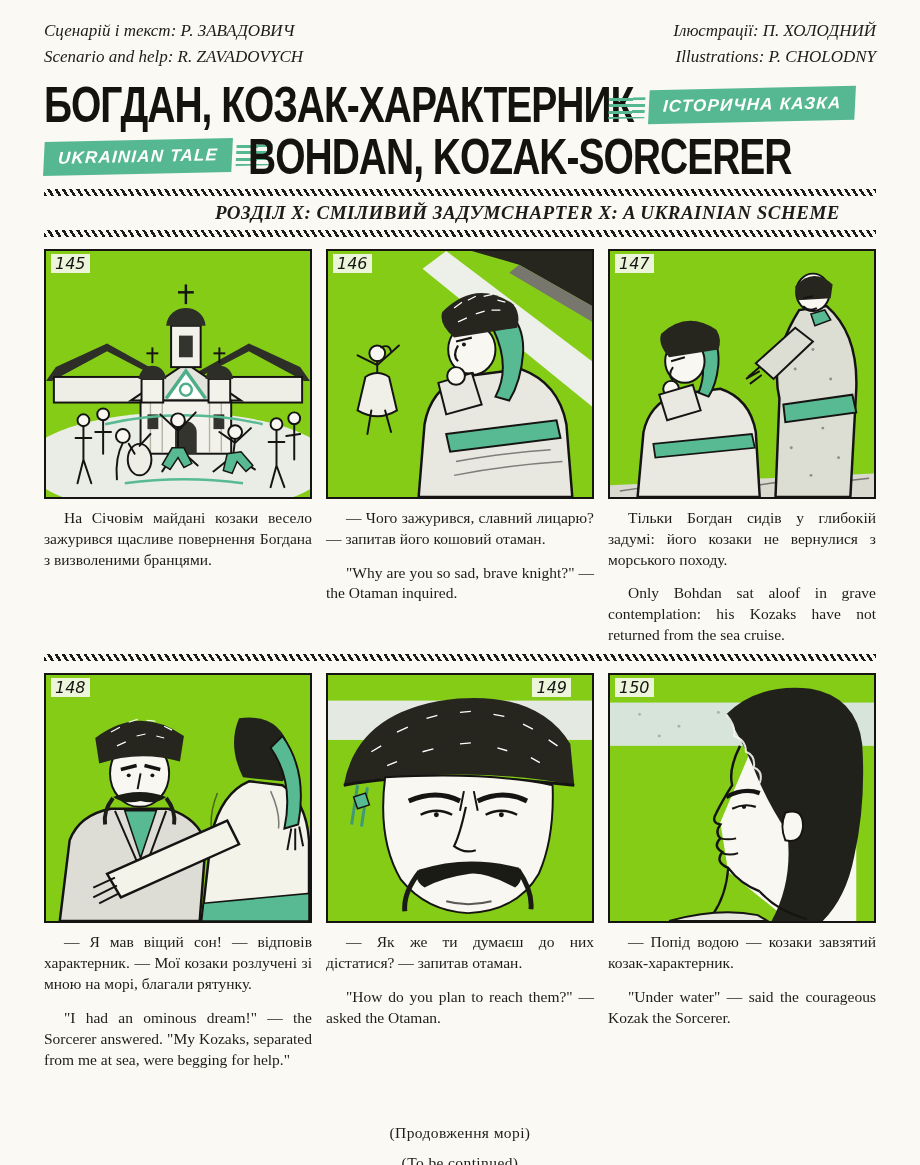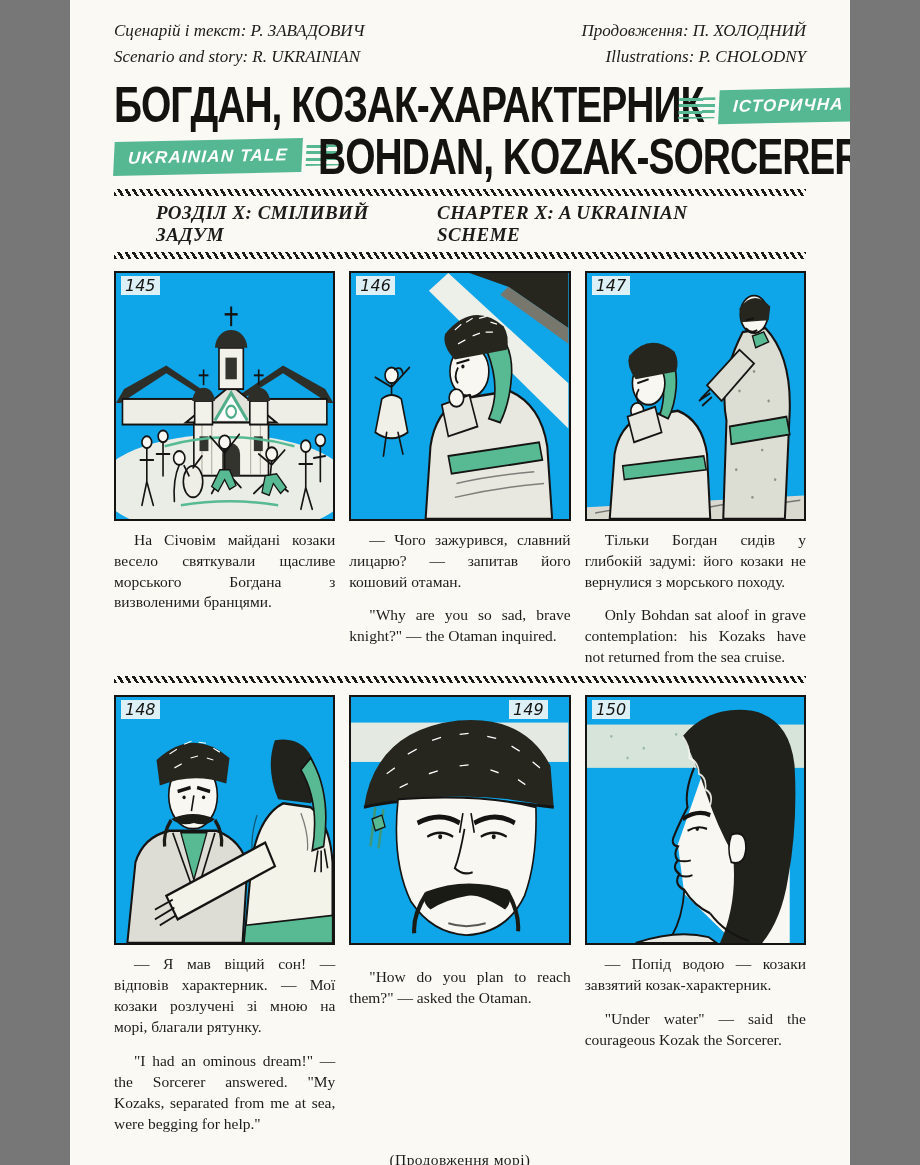--- a/index.html
+++ b/index.html
@@ -1,42 +1,42 @@
 <!DOCTYPE html>
 <html><head>
 <meta charset="utf-8">
 <style>
   *{margin:0;padding:0;box-sizing:border-box}
   html,body{background:#777}
-  .page{width:780px;height:1165px;margin:0 auto;background:#faf9f4;color:#1d1c1a;
+  .page{width:920px;height:1165px;margin:0 auto;background:#faf9f4;color:#1d1c1a;
         font-family:"Liberation Serif",serif;padding:18px 44px 4px;position:relative;overflow:hidden}
   
   .credits{display:flex;justify-content:space-between;font-style:italic;font-size:17px;line-height:1.55}
   .credits .right{text-align:right}
   
   .title-block{margin-top:12px}
   .title-row{display:flex;align-items:center;gap:16px}
   .title-row.second{margin-top:8px}
   .title-main{font-family:"Liberation Sans",sans-serif;font-weight:700;font-size:39px;letter-spacing:-1px;
               transform:scaleY(1.28);transform-origin:left center;white-space:nowrap;color:#14130f}
   .badge{position:relative;background:#56b893;color:#fff;font-family:"Liberation Sans",sans-serif;
          font-style:italic;font-weight:700;font-size:17px;letter-spacing:1.2px;padding:7px 14px;
          white-space:nowrap;transform:skewX(-4deg) rotate(-1.2deg)}
   .badge .lines{position:absolute;top:7px;width:36px;height:21px;
          background:repeating-linear-gradient(to bottom,#56b893 0 3px,rgba(0,0,0,0) 3px 6.5px)}
   .badge.lines-left .lines{left:-40px}
   .badge.lines-right .lines{right:-40px}
   
   .chapter{margin-top:10px}
   .zigzag{height:7px;background-image:repeating-linear-gradient(58deg,#1b1b18 0,#1b1b18 2.6px,rgba(0,0,0,0) 2.6px,rgba(0,0,0,0) 6.2px)}
-  .chapter-row{display:flex;justify-content:center;padding:6px 36px 6px 42px;
+  .chapter-row{display:flex;justify-content:flex-end;padding:6px 36px 6px 42px;
                font-weight:700;font-style:italic;font-size:19px;letter-spacing:.5px}
   
   .panels{display:grid;grid-template-columns:repeat(3,1fr);gap:14px;margin-top:12px}
-  .panel{position:relative;height:250px;border:2.5px solid #151413;background:#0ea5e9;overflow:hidden}
+  .panel{position:relative;height:250px;border:2.5px solid #151413;background:#84cc16;overflow:hidden}
   .panel svg{position:absolute;inset:0;width:100%;height:100%}
   .panel-number{position:absolute;top:3px;font-family:"DejaVu Sans",sans-serif;font-style:italic;
                 font-size:16px;color:#151413;background:rgba(251,250,246,.88);padding:0 4px;line-height:1.2}
   .panel-number.pos-left{left:5px}
   .panel-number.pos-right{right:21px}
   
   .captions{display:grid;grid-template-columns:repeat(3,1fr);gap:14px;margin-top:9px}
   .captions.first{min-height:126px}
   .captions.second{min-height:176px}
   .caption p{font-size:15.5px;line-height:1.35;text-align:justify;text-indent:20px}
@@ -46,24 +46,24 @@
   .footer{text-align:center;margin-top:10px;font-size:15.5px;line-height:1.9;letter-spacing:.4px}
 </style>
 </head>
 <body>
 
 <div class="page">
 
   <div class="credits">
     <div class="left">
       <div>Сценарій і текст: Р. ЗАВАДОВИЧ</div>
-      <div>Scenario and story: R. UKRAINIAN</div>
+      <div>Scenario and help: R. ZAVADOVYCH</div>
     </div>
     <div class="right">
-      <div>Продовження: П. ХОЛОДНИЙ</div>
+      <div>Ілюстрації: П. ХОЛОДНИЙ</div>
       <div>Illustrations: P. CHOLODNY</div>
     </div>
   </div>
 
   <div class="title-block">
     <div class="title-row">
       <div class="title-main">БОГДАН, КОЗАК-ХАРАКТЕРНИК</div>
       <div class="badge lines-left">
         <span class="lines"></span>
         <span>ІСТОРИЧНА КАЗКА</span>
@@ -211,21 +211,21 @@
         <path d="M188,36 Q206,16 226,34 L224,48 L190,50 Z" fill="#26261f"></path>
         <path d="M196,48 L206,46 M196,56 Q202,62 210,58" stroke="#151413" stroke-width="2" fill="none"></path>
         <path d="M204,64 l14,-4 l6,10 l-16,6 z" fill="#57ba93" stroke="#151413" stroke-width="1.6"></path>
       </svg>
       <span class="panel-number pos-left">147</span>
     </div>
   </div>
 
   <div class="captions first">
     <div class="caption">
-      <p class="ua">На Січовім майдані козаки весело святкували щасливе морського Богдана з визволеними бранцями.</p>
+      <p class="ua">На Січовім майдані козаки весело зажурився щасливе повернення Богдана з визволеними бранцями.</p>
     </div>
     <div class="caption">
       <p class="ua">— Чого зажурився, славний лицарю? — запитав його кошовий отаман.</p>
       <p class="en">"Why are you so sad, brave knight?" — the Otaman inquired.</p>
     </div>
     <div class="caption">
       <p class="ua">Тільки Богдан сидів у глибокій задумі: його козаки не вернулися з морського походу.</p>
       <p class="en">Only Bohdan sat aloof in grave contemplation: his Kozaks have not returned from the sea cruise.</p>
     </div>
   </div>
@@ -310,20 +310,21 @@
       <span class="panel-number pos-left">150</span>
     </div>
   </div>
 
   <div class="captions second">
     <div class="caption">
       <p class="ua">— Я мав віщий сон! — відповів характерник. — Мої козаки розлучені зі мною на морі, благали рятунку.</p>
       <p class="en">"I had an ominous dream!" — the Sorcerer answered. "My Kozaks, separated from me at sea, were begging for help."</p>
     </div>
     <div class="caption">
+      <p class="ua">— Як же ти думаєш до них дістатися? — запитав отаман.</p>
       <p class="en">"How do you plan to reach them?" — asked the Otaman.</p>
     </div>
     <div class="caption">
       <p class="ua">— Попід водою — козаки завзятий козак-характерник.</p>
       <p class="en">"Under water" — said the courageous Kozak the Sorcerer.</p>
     </div>
   </div>
 
   <div class="footer">
     <div>(Продовження морі)</div>

